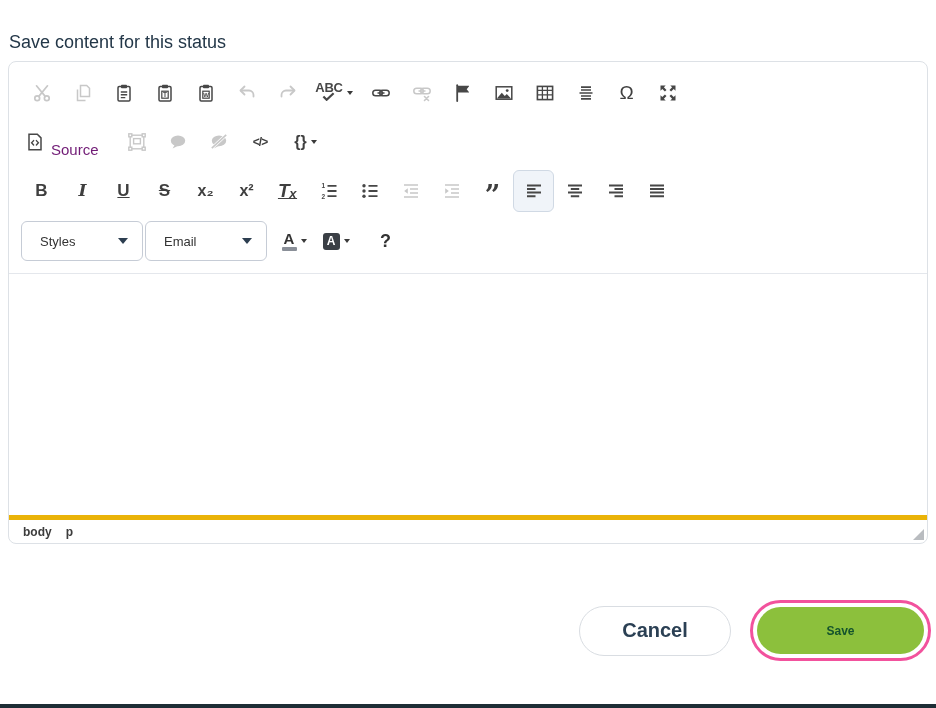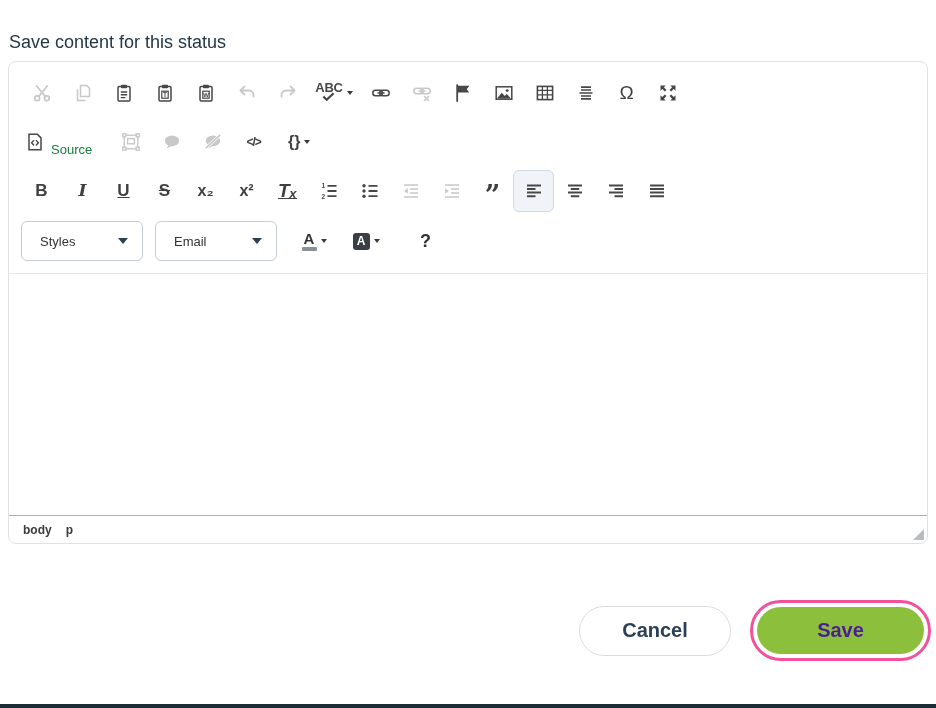--- a/index.html
+++ b/index.html
@@ -40,57 +40,57 @@
   .g-quote { font-family:"DejaVu Serif", serif; font-size:27px; line-height:14px; padding-top:10px; }
   .g-omega { font-size:19px; font-weight:500; }
   .g-code { font-size:12px; letter-spacing:-1px; }
   .g-braces { font-size:16px; font-weight:600; }
 
   .abc-wrap { display:block; text-align:center; }
   .abc-txt { display:block; font-size:13px; font-weight:700; letter-spacing:-0.3px; line-height:8px; }
   .abc-check { width:13px; height:9px; display:block; margin:0 auto; }
 
   .src-btn { display:flex; align-items:center; gap:6px; margin-right:14px; min-width:0; padding:0 4px; }
-  .src-label { font-size:13px; color:#15803d;margin-top:16px; }
+  .src-label { font-size:15px; color:#701a75;margin-top:16px; }
 
   .align-active {
     background:#f0f4f9; border:1px solid #d0d9e4; border-radius:6px; height:42px;
   }
 
   
-  .ddrow { display:flex; align-items:center; gap:12px; height:52px; }
+  .ddrow { display:flex; align-items:center; gap:2px; height:52px; }
   .dd {
     width:122px; height:40px; border:1px solid #c6ccd6; border-radius:6px; background:#fff;
     display:flex; align-items:center; justify-content:space-between; padding:0 14px 0 18px; cursor:pointer;
   }
   .dd-label { font-size:13px; color:#333; }
   .dd-caret { width:0; height:0; border-left:5px solid transparent; border-right:5px solid transparent; border-top:6px solid #2c3e50; }
   .acolor { display:block; text-align:center; }
   .a-letter { display:block; font-size:15px; font-weight:700; color:#333; line-height:14px; }
   .a-bar { display:block; height:3.5px; background:#8a8f98; margin-top:1.5px; border-radius:1px; width:15px; }
   .abox { background:#3a3f45; color:#fff; font-weight:700; font-size:12px; width:17px; height:17px; border-radius:3px; display:flex; align-items:center; justify-content:center; }
   .g-help { font-size:18px; font-weight:700; color:#333; }
   .tb.cb { min-width:34px; }
 
   
   .content { height:242px; border-top:1px solid #e4e7ec; background:#fff; outline:none; }
-  .statusbar { height:28px; border-top:1px solid #eab308; display:flex; align-items:center; gap:14px; padding:0 14px; position:relative; }
+  .statusbar { height:28px; border-top:5px solid #eab308; display:flex; align-items:center; gap:14px; padding:0 14px; position:relative; }
   .sb-el { font-size:12px; font-weight:700; color:#3c3c3c; cursor:pointer; }
   .grip { position:absolute; right:3px; bottom:3px; width:0; height:0; border-bottom:11px solid #b9bcc0; border-left:11px solid transparent; cursor:nwse-resize; }
 
   
   .footer { display:flex; justify-content:flex-end; align-items:center; gap:19px; margin:56px 5px 0 0; }
   .btn-cancel {
     width:152px; height:50px; border-radius:25px; border:1px solid #d9dde2; background:#fff;
     color:#2b4054; font-size:20px; font-weight:600; cursor:pointer; font-family:inherit;
   }
   .annotation { border:3px solid #f2529d; border-radius:32px; padding:4px; }
   .btn-save {
     width:167px; height:47px; border-radius:25px; border:none; background:#8cc03c;
-    color:#4c1d95; font-size:20px; font-weight:600; cursor:pointer; font-family:inherit;
+    color:#14532d; font-size:12px; font-weight:600; cursor:pointer; font-family:inherit;
   }
   .bottombar { position:absolute; left:0; right:0; bottom:0; height:4px; background:#1d2d35; }
 </style>
 </head>
 <body>
 
 <div>
 
 
   <div class="section-label">Save content for this status</div>

